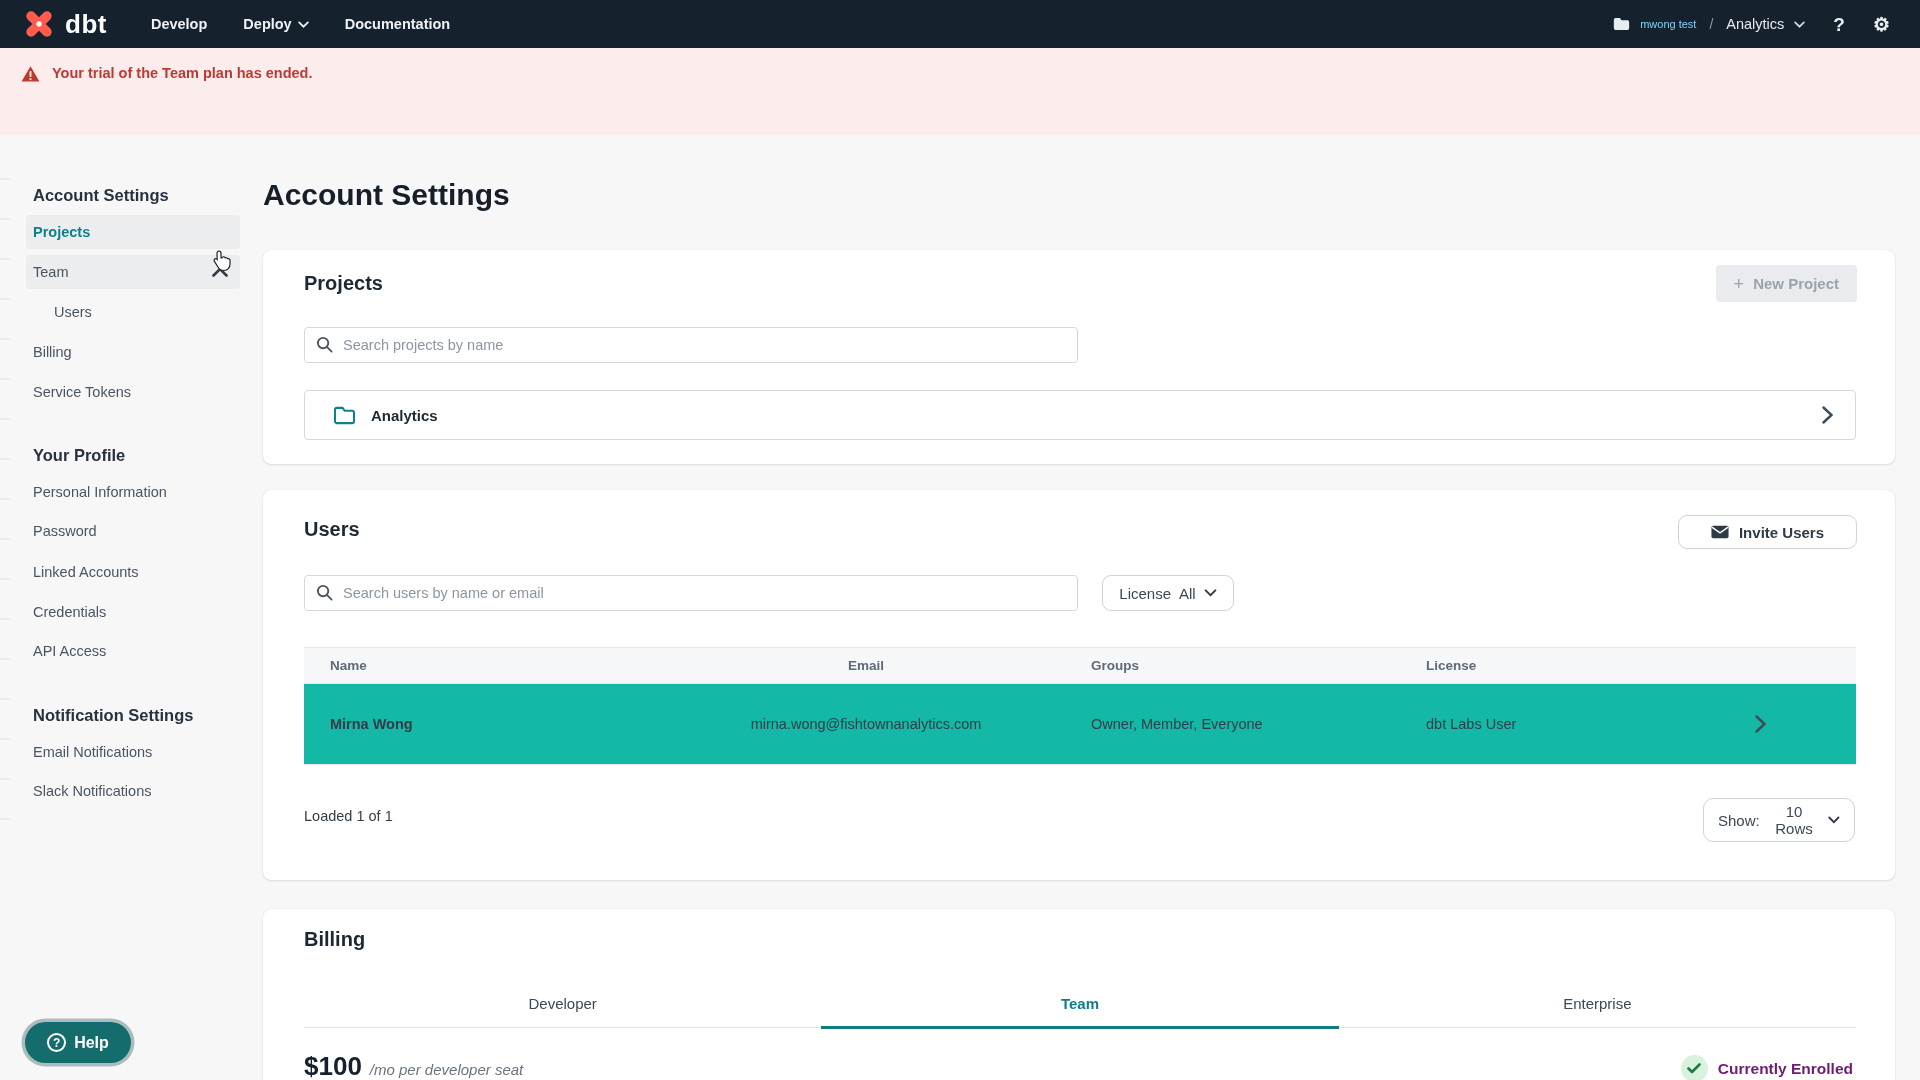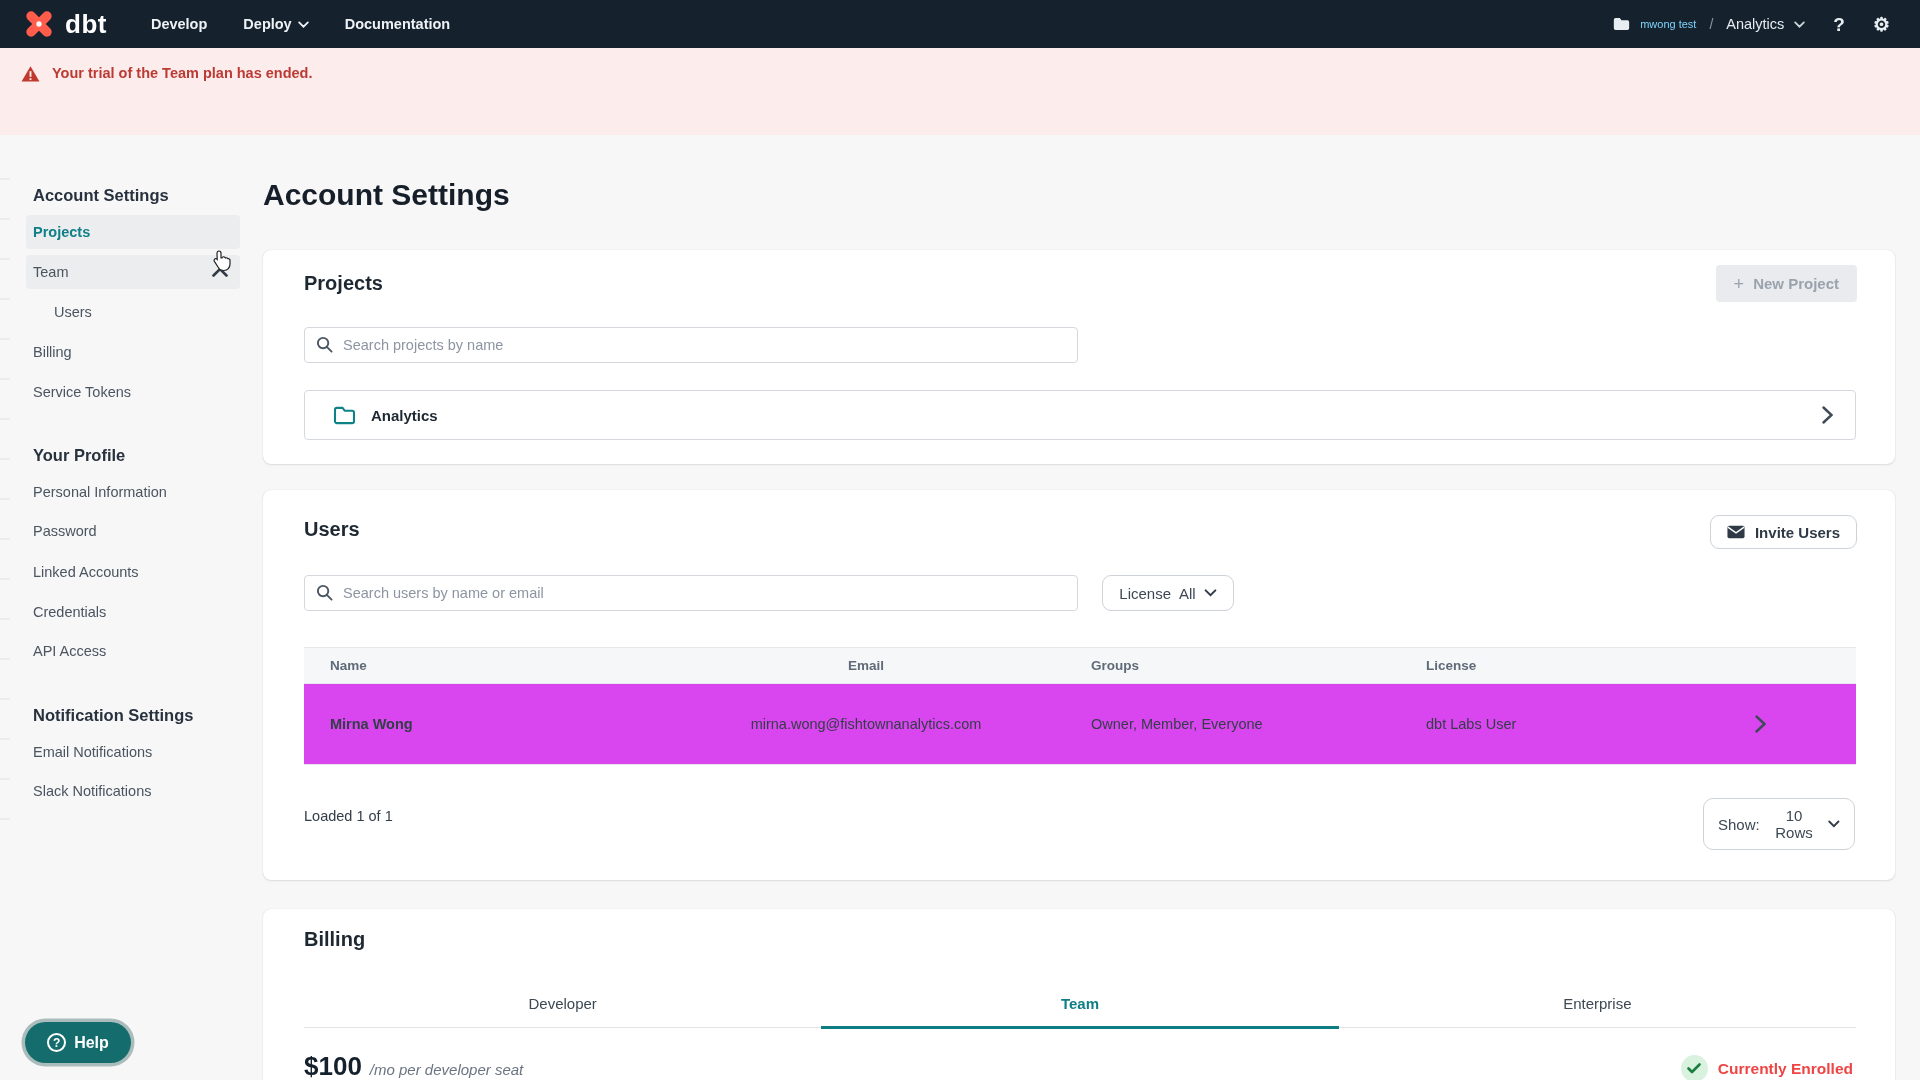--- a/index.html
+++ b/index.html
@@ -62,59 +62,59 @@
   .project-row { position:absolute; left:41px; right:39px; top:140px; height:50px;
       border:1px solid #d4d8dd; border-radius:4px; display:flex; align-items:center;
       padding:0 22px 0 28px; cursor:pointer; background:#fff; }
   .project-row .p-name { font-size:15px; font-weight:700; color:#1d2833; margin-left:15px; }
   .project-row .spacer { flex:1; }
   
   #card-users { top:490px; height:390px; }
   .btn-outline { position:absolute; border:1px solid #ced3d9; background:#fff; border-radius:9px;
       display:flex; align-items:center; gap:10px; font-size:15px; font-weight:600; color:#2e3a46;
       cursor:pointer; font-family:inherit; }
-  #invite-btn { right:38px; top:25px; height:34px; padding:0 16px; }
+  #invite-btn { right:38px; top:25px; height:34px; padding:0 32px; }
   #license-filter { left:839px; top:85px; height:36px; width:132px; padding:0 14px; justify-content:center; gap:8px; }
   #license-filter .lf-label { font-weight:400; color:#3c4854; }
   #license-filter .lf-value { font-weight:400; color:#3c4854; }
   #card-users .search-wrap { top:85px; }
   .table { position:absolute; left:41px; right:39px; top:157px; }
   .thead { display:flex; height:37px; background:#f6f7f8; border-top:1px solid #e5e8eb;
            border-bottom:1px solid #e5e8eb; align-items:center; }
   .th { font-size:13.5px; font-weight:700; color:#5f6b78; }
   .trow { display:flex; height:81px; align-items:center; border-bottom:1px solid #e5e8eb;
-          cursor:pointer; background:#d946ef; }
+          cursor:pointer; background:#14b8a6; }
   .col-name { width:337px; padding-left:26px; }
   .col-email { width:450px;text-align:center; }
   .col-groups { width:335px; }
   .col-license { flex:1; }
   .trow .col-name { font-weight:700; color:#1d2833; font-size:14.5px; }
   .trow .td { font-size:14.5px; color:#333d48; }
   .trow .row-chevron { margin-right:90px; }
   .loaded { position:absolute; left:41px; top:318px; font-size:14.5px; color:#333d48; }
-  #show-rows { right:40px; top:308px; height:52px; width:152px; padding:0 14px; border-radius:10px;
+  #show-rows { right:40px; top:308px; height:44px; width:152px; padding:0 14px; border-radius:10px;
                justify-content:center; gap:8px; }
   #show-rows .sr-label { font-weight:400; color:#3c4854; }
   #show-rows .sr-value { font-weight:400; color:#3c4854; }
   
   #card-billing { top:909px; height:230px; }
   .tabs { position:absolute; left:41px; right:39px; top:71px; height:48px; display:flex;
           border-bottom:1px solid #e2e5e8; }
   .tab { flex:1; display:flex; align-items:center; justify-content:center; font-size:15px;
          color:#3c4854; cursor:pointer; position:relative; }
   .tab.active { color:#0f7e84; font-weight:700; }
   .tab.active::after { content:""; position:absolute; left:0; right:0; bottom:-2px; height:3px;
          background:#0f7e84; }
   .price-row { position:absolute; left:41px; top:142px; display:flex; align-items:baseline; gap:8px; }
   .price { font-size:26px; font-weight:800; color:#14202c; }
   .price-suffix { font-size:15px; font-style:italic; color:#6a7480; }
   .enrolled { position:absolute; right:42px; top:146px; display:flex; align-items:center; gap:10px; }
   .enrolled .check-circle { width:27px; height:27px; border-radius:50%; background:#d9f2df;
       display:flex; align-items:center; justify-content:center; }
-  .enrolled .en-text { font-size:15.5px; font-weight:600; color:#ef4444; }
+  .enrolled .en-text { font-size:15.5px; font-weight:600; color:#701a75; }
   
   .help-btn { position:absolute; left:25px; top:1022px; width:106px; height:41px; border-radius:21px;
       background:#156c6c; box-shadow:0 0 0 3.5px rgba(110,140,138,.55); border:none; cursor:pointer;
       display:flex; align-items:center; justify-content:center; gap:8px; font-family:inherit; }
   .help-btn .q-circle { width:19px; height:19px; border:2px solid #fff; border-radius:50%;
       color:#fff; font-size:12px; font-weight:700; display:flex; align-items:center; justify-content:center; }
   .help-btn .h-label { color:#fff; font-size:16px; font-weight:700; }
   
   .cursor { position:absolute; left:212px; top:250px; }
 </style>

